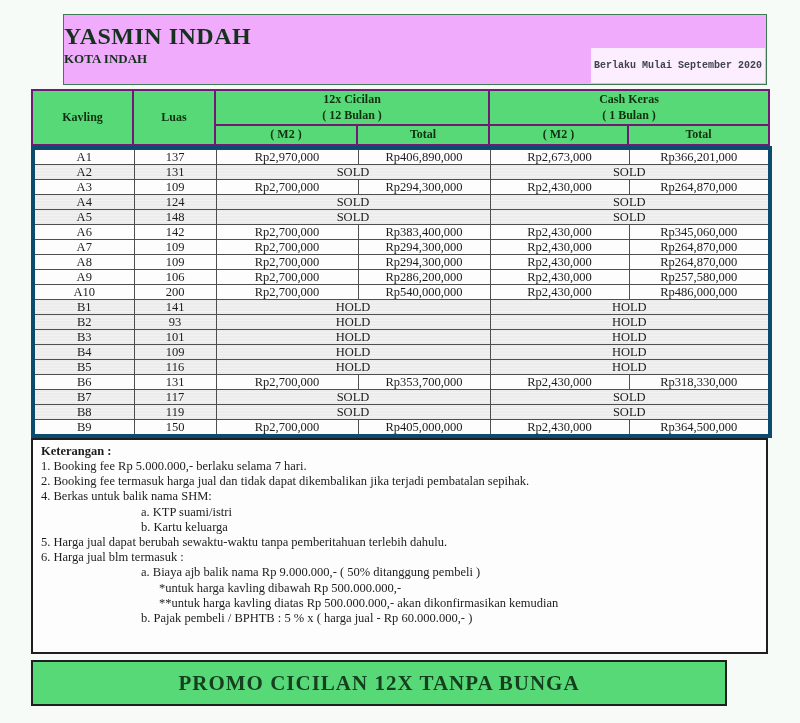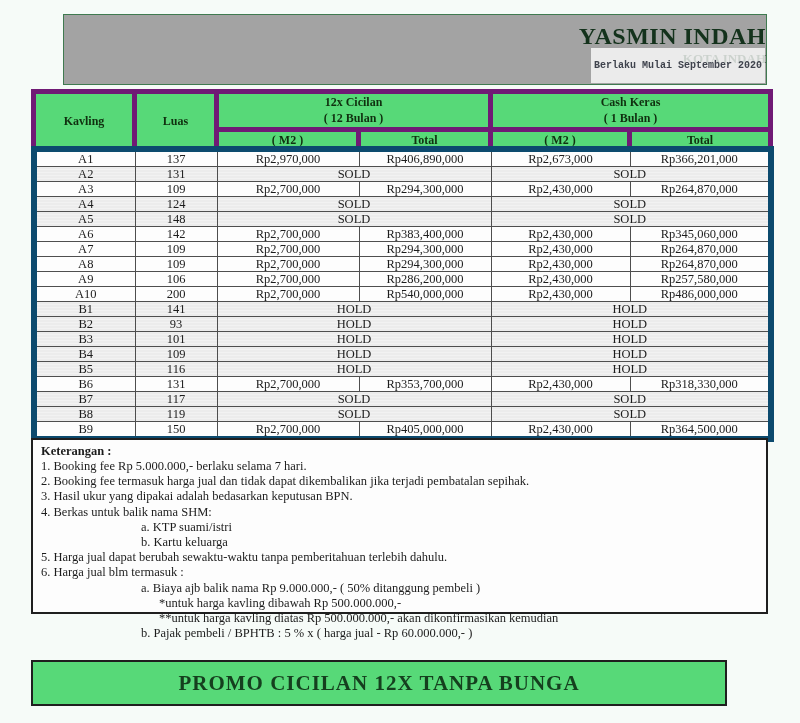--- a/index.html
+++ b/index.html
@@ -11,23 +11,23 @@
     background: #f6fbf8;
     font-family: "Liberation Serif", "DejaVu Serif", serif;
     overflow: hidden;
   }
 
   
   .main-header {
     position: absolute;
     left: 63px; top: 14px;
     width: 704px; height: 71px;
-    background: #a3a3a3;
+    background: #f0abfc;
     border: 1px solid #3f7a50;
-    text-align: right;
+    text-align: left;
   }
   .main-title {
     margin-top: 8px;
     font-size: 24px;
     font-weight: bold;
     letter-spacing: 0.5px;
     color: #14321c;
   }
   .main-subtitle {
     font-size: 13px;
@@ -48,25 +48,25 @@
   }
 
   
   table { border-collapse: collapse; table-layout: fixed; }
   .t-head, .t-body {
     position: absolute;
     left: 31px;
     width: 737px;
   }
   .t-head { top: 89px; border: 2px solid #1f1f1f; }
-  .t-body { top: 146px; border: 6px solid #0c4a6e; background: #fdfdfd; }
+  .t-body { top: 146px; border: 4px solid #0c4a6e; background: #fdfdfd; }
 
   .t-head th {
     background: #57d978;
-    border: 5px solid #701a75;
+    border: 2px solid #701a75;
     color: #10300f;
     font-weight: bold;
     font-size: 12px;
     line-height: 1.3;
     padding: 1px 0;
     text-align: center;
   }
   .t-head tr.group-row th { height: 35px; }
   .t-head tr.sub-row th { height: 17px; margin-left: 35px; }
   .hdr-line { display: block; }
@@ -83,21 +83,21 @@
     overflow: hidden;
   }
   .t-body tr.status-row td {
     background: repeating-linear-gradient(180deg, #e6e6e6 0px, #e6e6e6 1px, #f2f2f2 1px, #f2f2f2 3px);
   }
 
   
   .notes {
     position: absolute;
     left: 31px; top: 438px;
-    width: 737px; height: 176px;
+    width: 737px; height: 216px;
     border: 2px solid #1f1f1f;
     background: #fdfdfd;
     padding: 4px 8px 0 8px;
     font-size: 12.5px;
     color: #1c1c1c;
   }
   .notes-heading {
     font-weight: bold;
     line-height: 15px;
   }
@@ -308,21 +308,20 @@
           <td>Rp364,500,000</td>
         </tr>
       </tbody>
   </table>
 
   <div class="notes">
     <div class="notes-heading">Keterangan :</div>
     <div>
         <div class="note-line indent-0">1. Booking fee Rp 5.000.000,- berlaku selama 7 hari.</div>
         <div class="note-line indent-0">2. Booking fee termasuk harga jual dan tidak dapat dikembalikan jika terjadi pembatalan sepihak.</div>
-        <div class="note-line indent-0">3. Hasil ukur yang dipakai adalah bedasarkan keputusan BPN.</div>
         <div class="note-line indent-0">4. Berkas untuk balik nama SHM:</div>
         <div class="note-line indent-1">a. KTP suami/istri</div>
         <div class="note-line indent-1">b. Kartu keluarga</div>
         <div class="note-line indent-0">5. Harga jual dapat berubah sewaktu-waktu tanpa pemberitahuan terlebih dahulu.</div>
         <div class="note-line indent-0">6. Harga jual blm termasuk :</div>
         <div class="note-line indent-1">a. Biaya ajb balik nama Rp 9.000.000,- ( 50% ditanggung pembeli )</div>
         <div class="note-line indent-2">*untuk harga kavling dibawah Rp 500.000.000,-</div>
         <div class="note-line indent-2">**untuk harga kavling diatas Rp 500.000.000,- akan dikonfirmasikan kemudian</div>
         <div class="note-line indent-1">b. Pajak pembeli  / BPHTB  : 5 % x ( harga jual - Rp 60.000.000,- )</div>
       </div>

